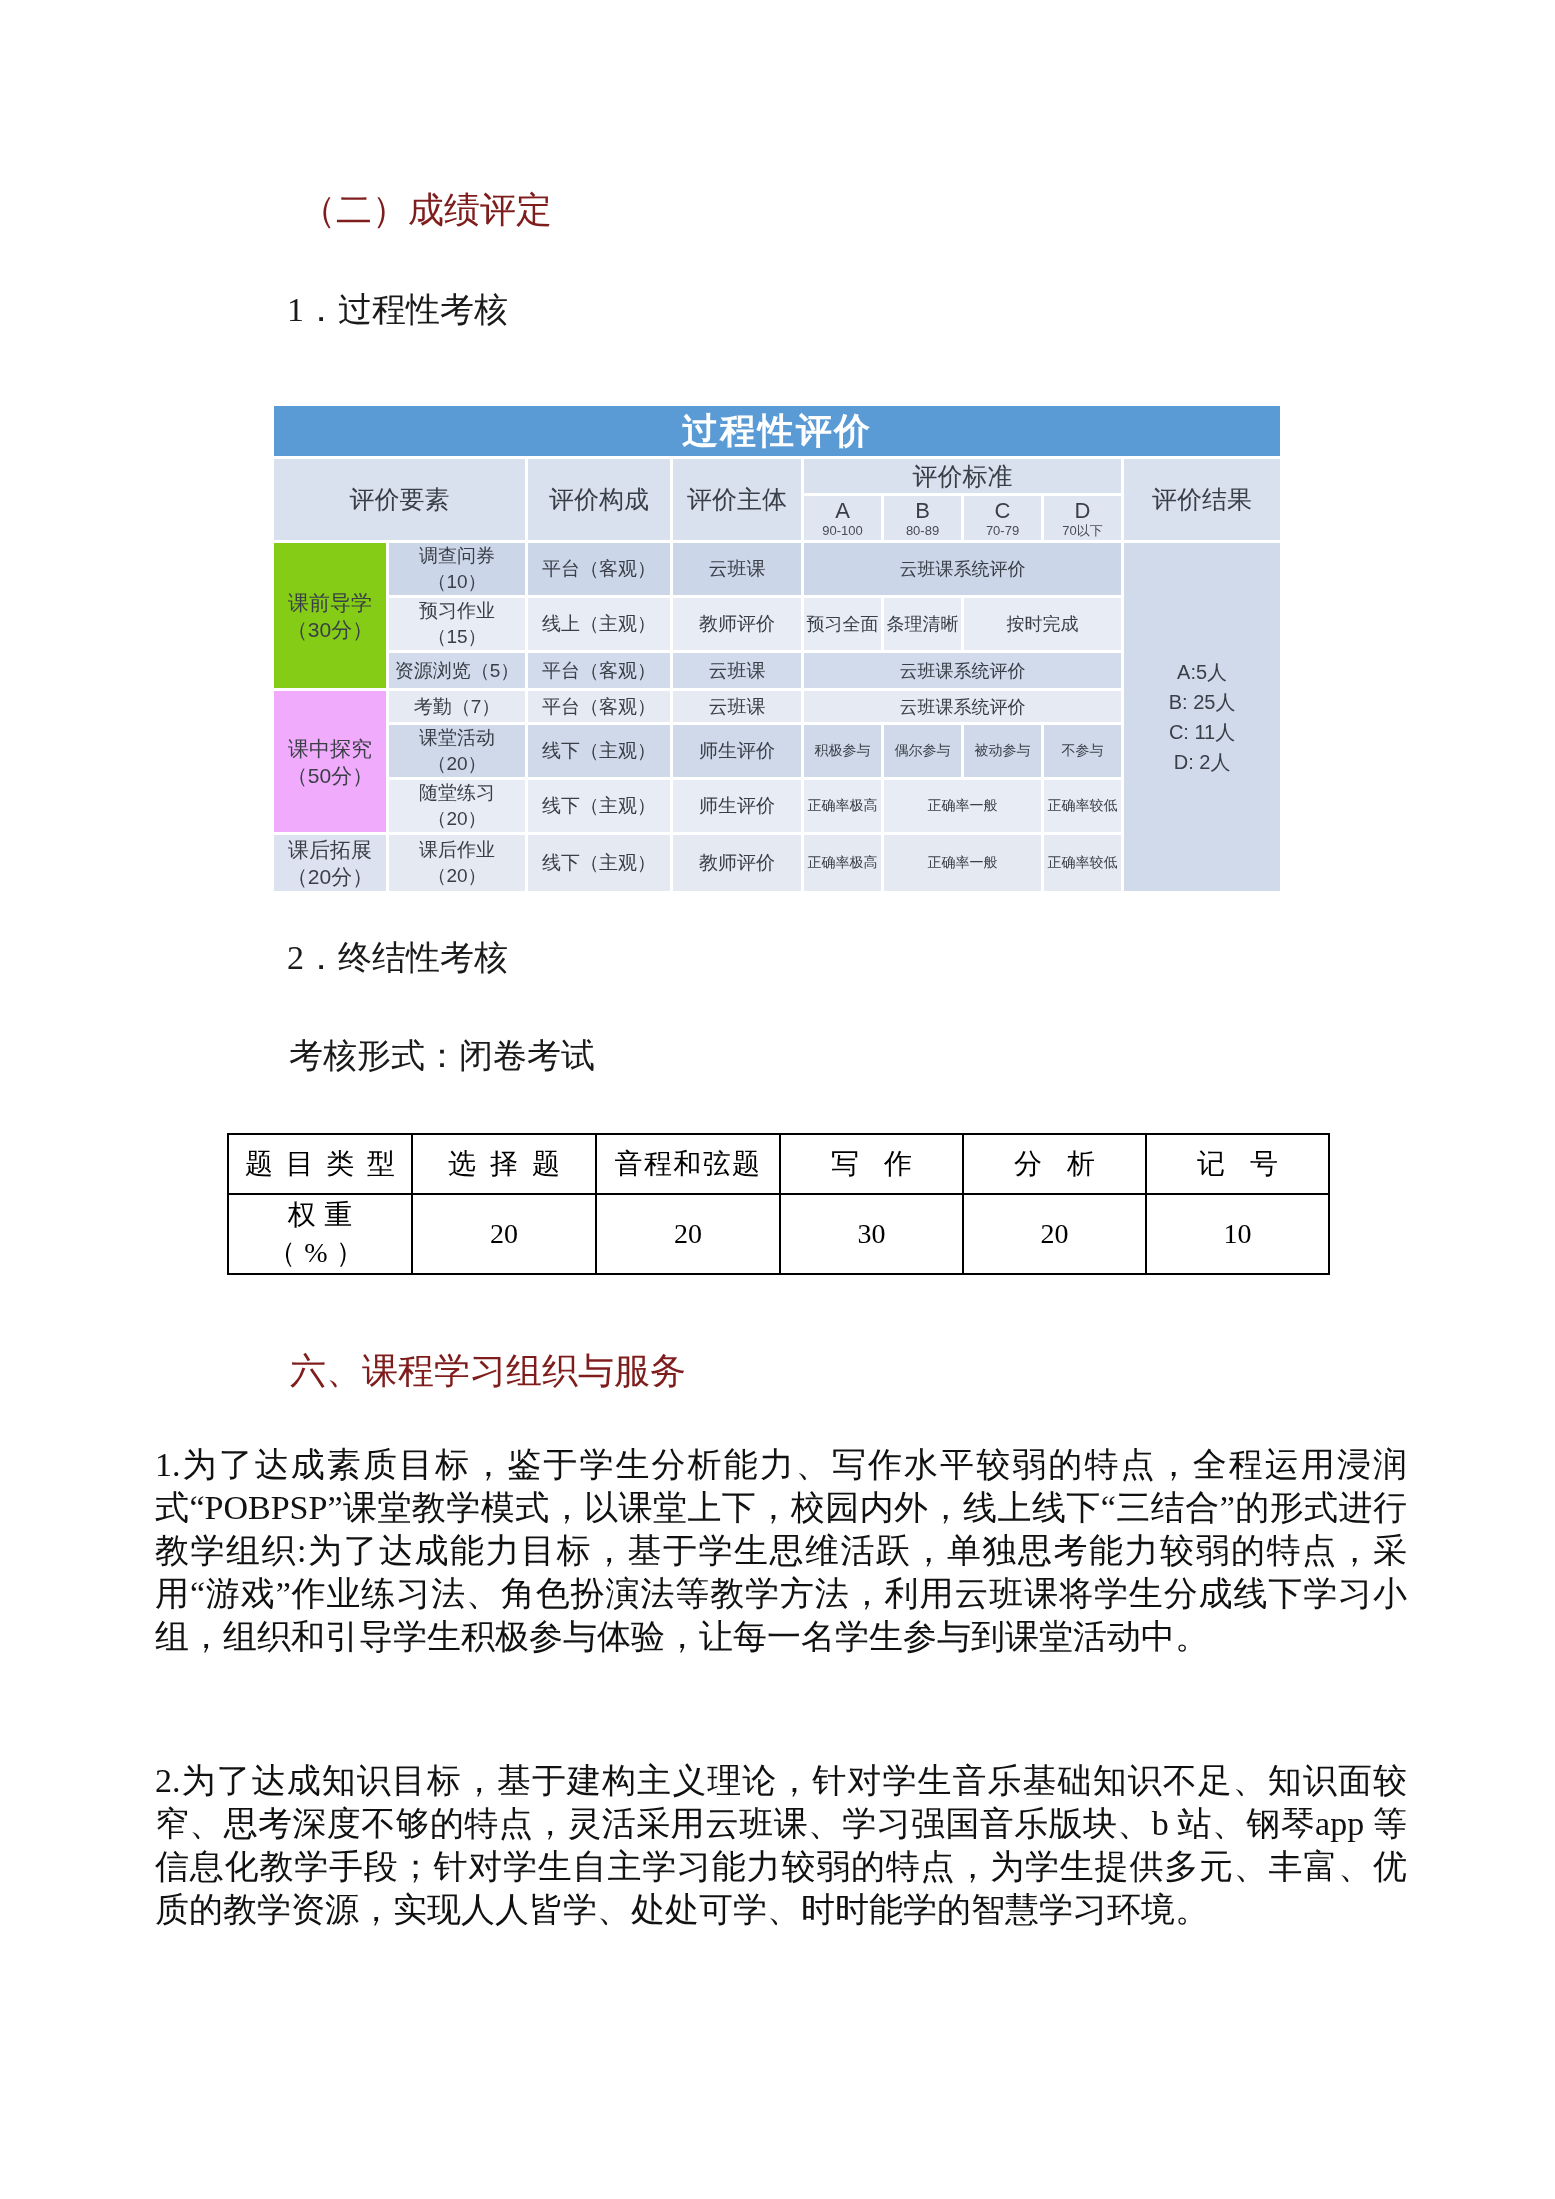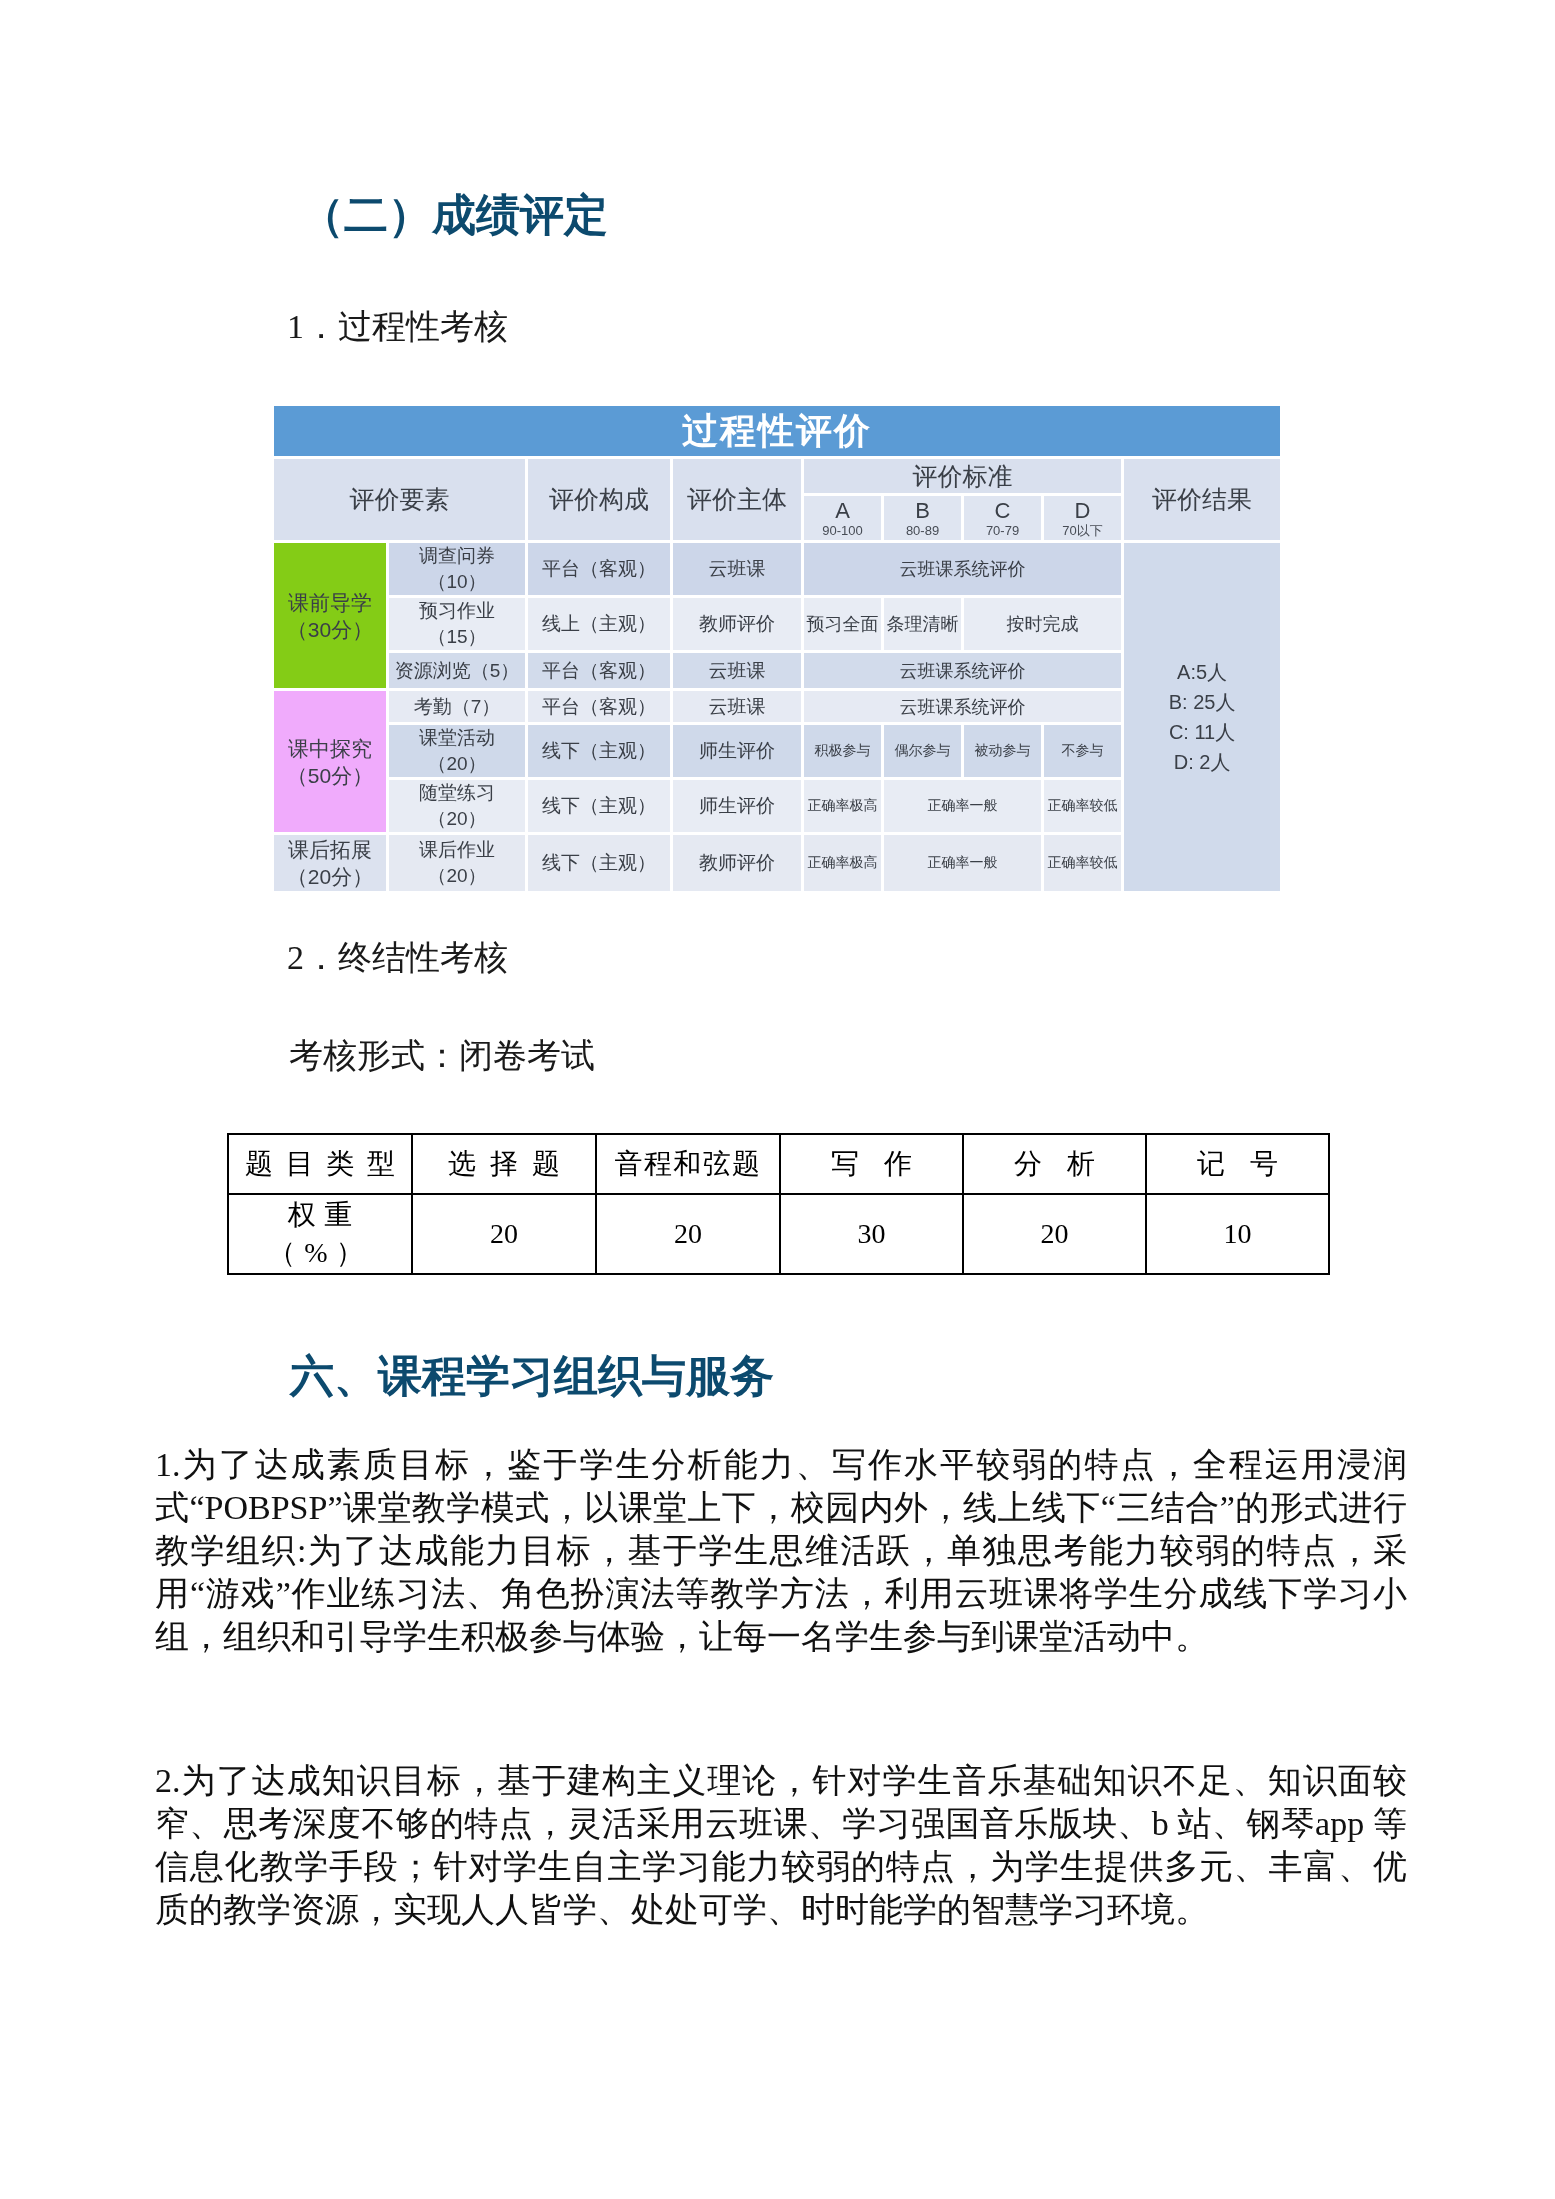--- a/index.html
+++ b/index.html
@@ -3,21 +3,21 @@
 <meta charset="utf-8">
 <style>
   html,body{margin:0;padding:0;}
   body{
     width:1555px;height:2199px;position:relative;background:#ffffff;
     font-family:"Liberation Serif","DejaVu Serif",serif;color:#000;
   }
   .abs{position:absolute;}
 
   
-  .h-bold{font-weight:bold;font-size:44px;color:#0c4a6e;white-space:nowrap;}
+  .h-bold{font-weight:normal;font-size:36px;color:#7f1d1d;white-space:nowrap;}
   .h-item{font-size:34px;color:#1a1a1a;white-space:nowrap;}
   .body-par{font-size:34px;line-height:43px;text-align:justify;color:#111;}
 
   
   .ptable{
     border-collapse:separate;border-spacing:3px;table-layout:fixed;
     width:1012px;font-family:"Liberation Sans","DejaVu Sans",sans-serif;color:#3a3f47;
   }
   .ptable td{padding:0 2px;text-align:center;vertical-align:middle;overflow:hidden;}
   .pt-title{background:#5b9bd5;color:#ffffff;font-weight:bold;font-size:36px;height:50px;letter-spacing:2px;}
@@ -47,21 +47,21 @@
   .ls-b{letter-spacing:0.5em;text-indent:0.5em;}
   .ls-c{letter-spacing:0.05em;}
   .ls-d{letter-spacing:0.9em;text-indent:0.9em;}
   .ls-e{letter-spacing:0.3em;text-indent:0.3em;}
 </style>
 </head>
 <body>
 
 <div class="abs h-bold" style="left:300px;top:186px;">（二）成绩评定</div>
 
-<div class="abs h-item" style="left:287px;top:287px;margin-top:17px;">1．过程性考核</div>
+<div class="abs h-item" style="left:287px;top:287px;">1．过程性考核</div>
 
 <table class="abs ptable" style="left:271px;top:403px;">
   <colgroup>
     <col style="width:112px">
       <col style="width:136px">
       <col style="width:142px">
     <col style="width:128px">
       <col style="width:77px">
       <col style="width:77px">
     <col style="width:77px">

